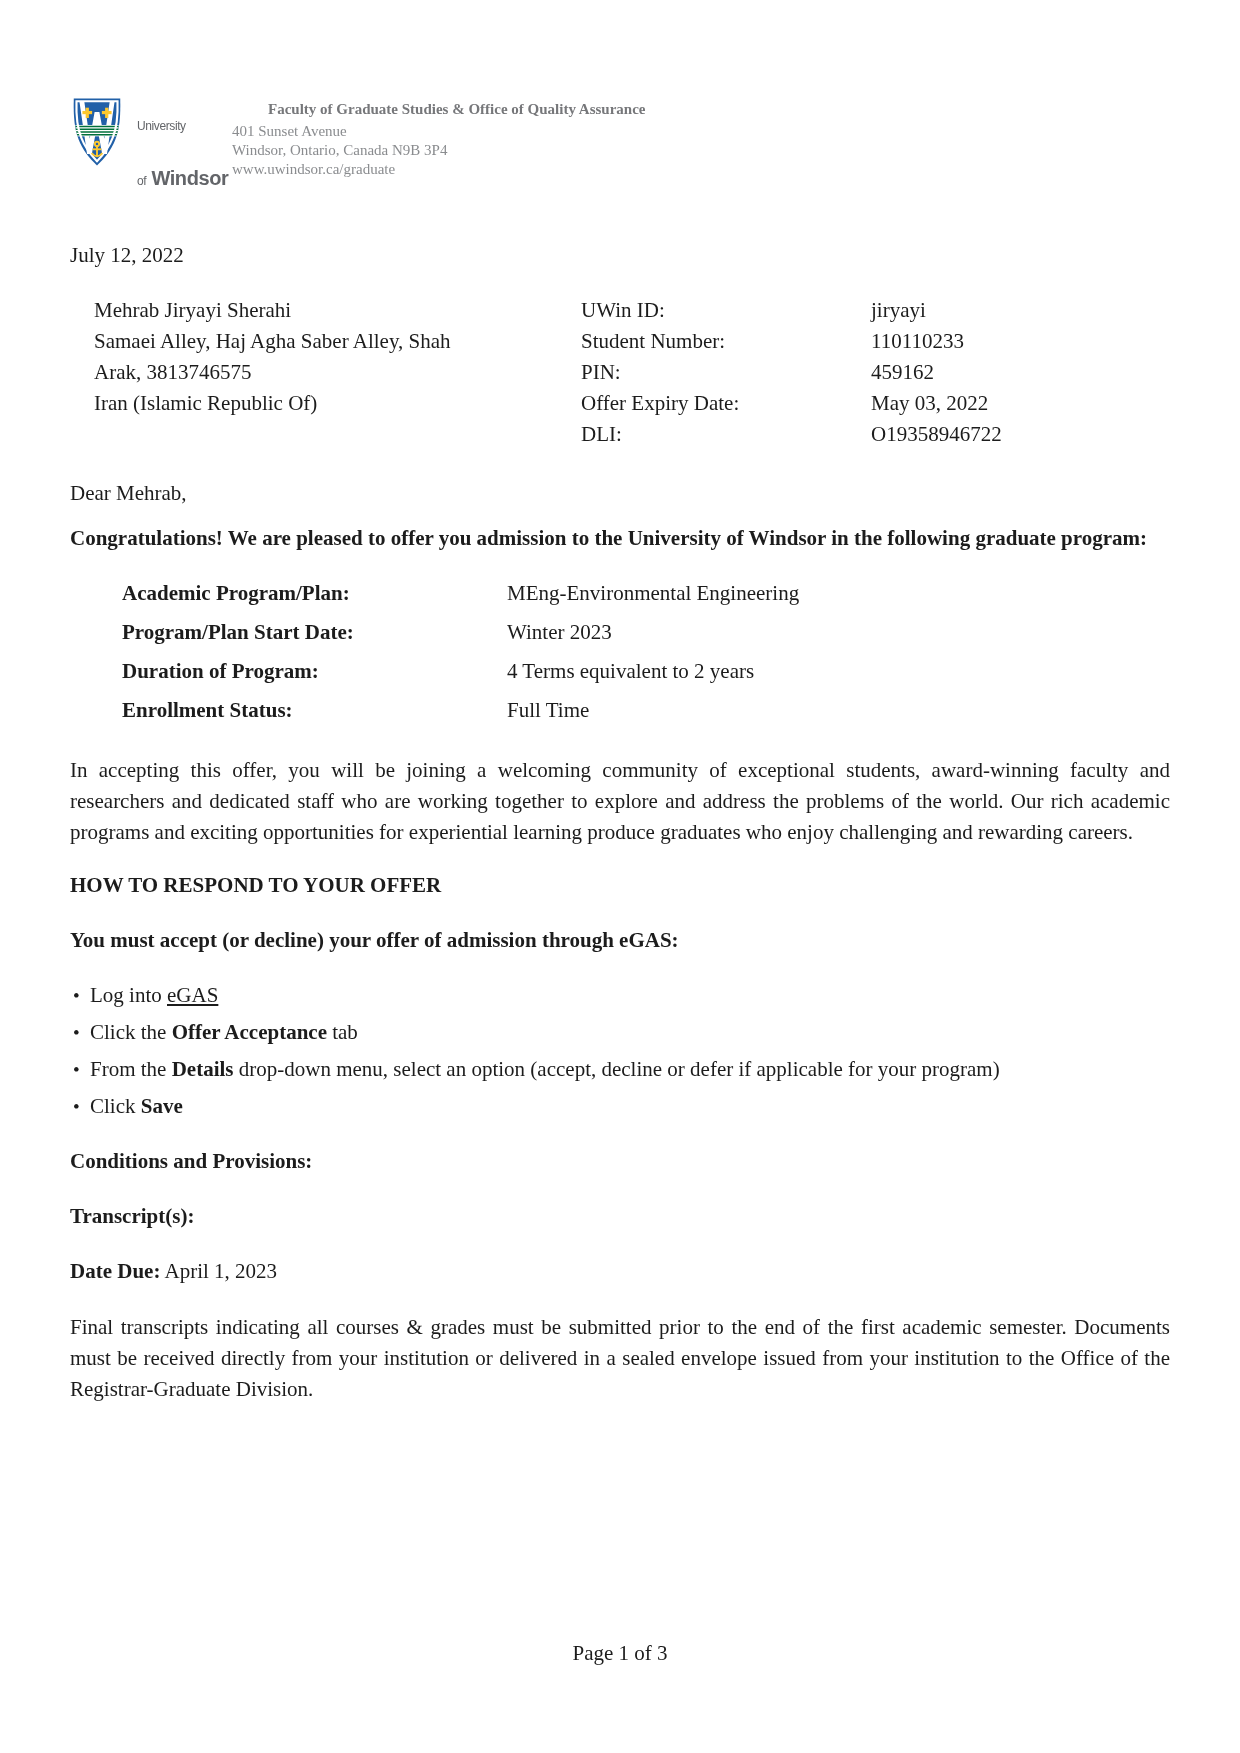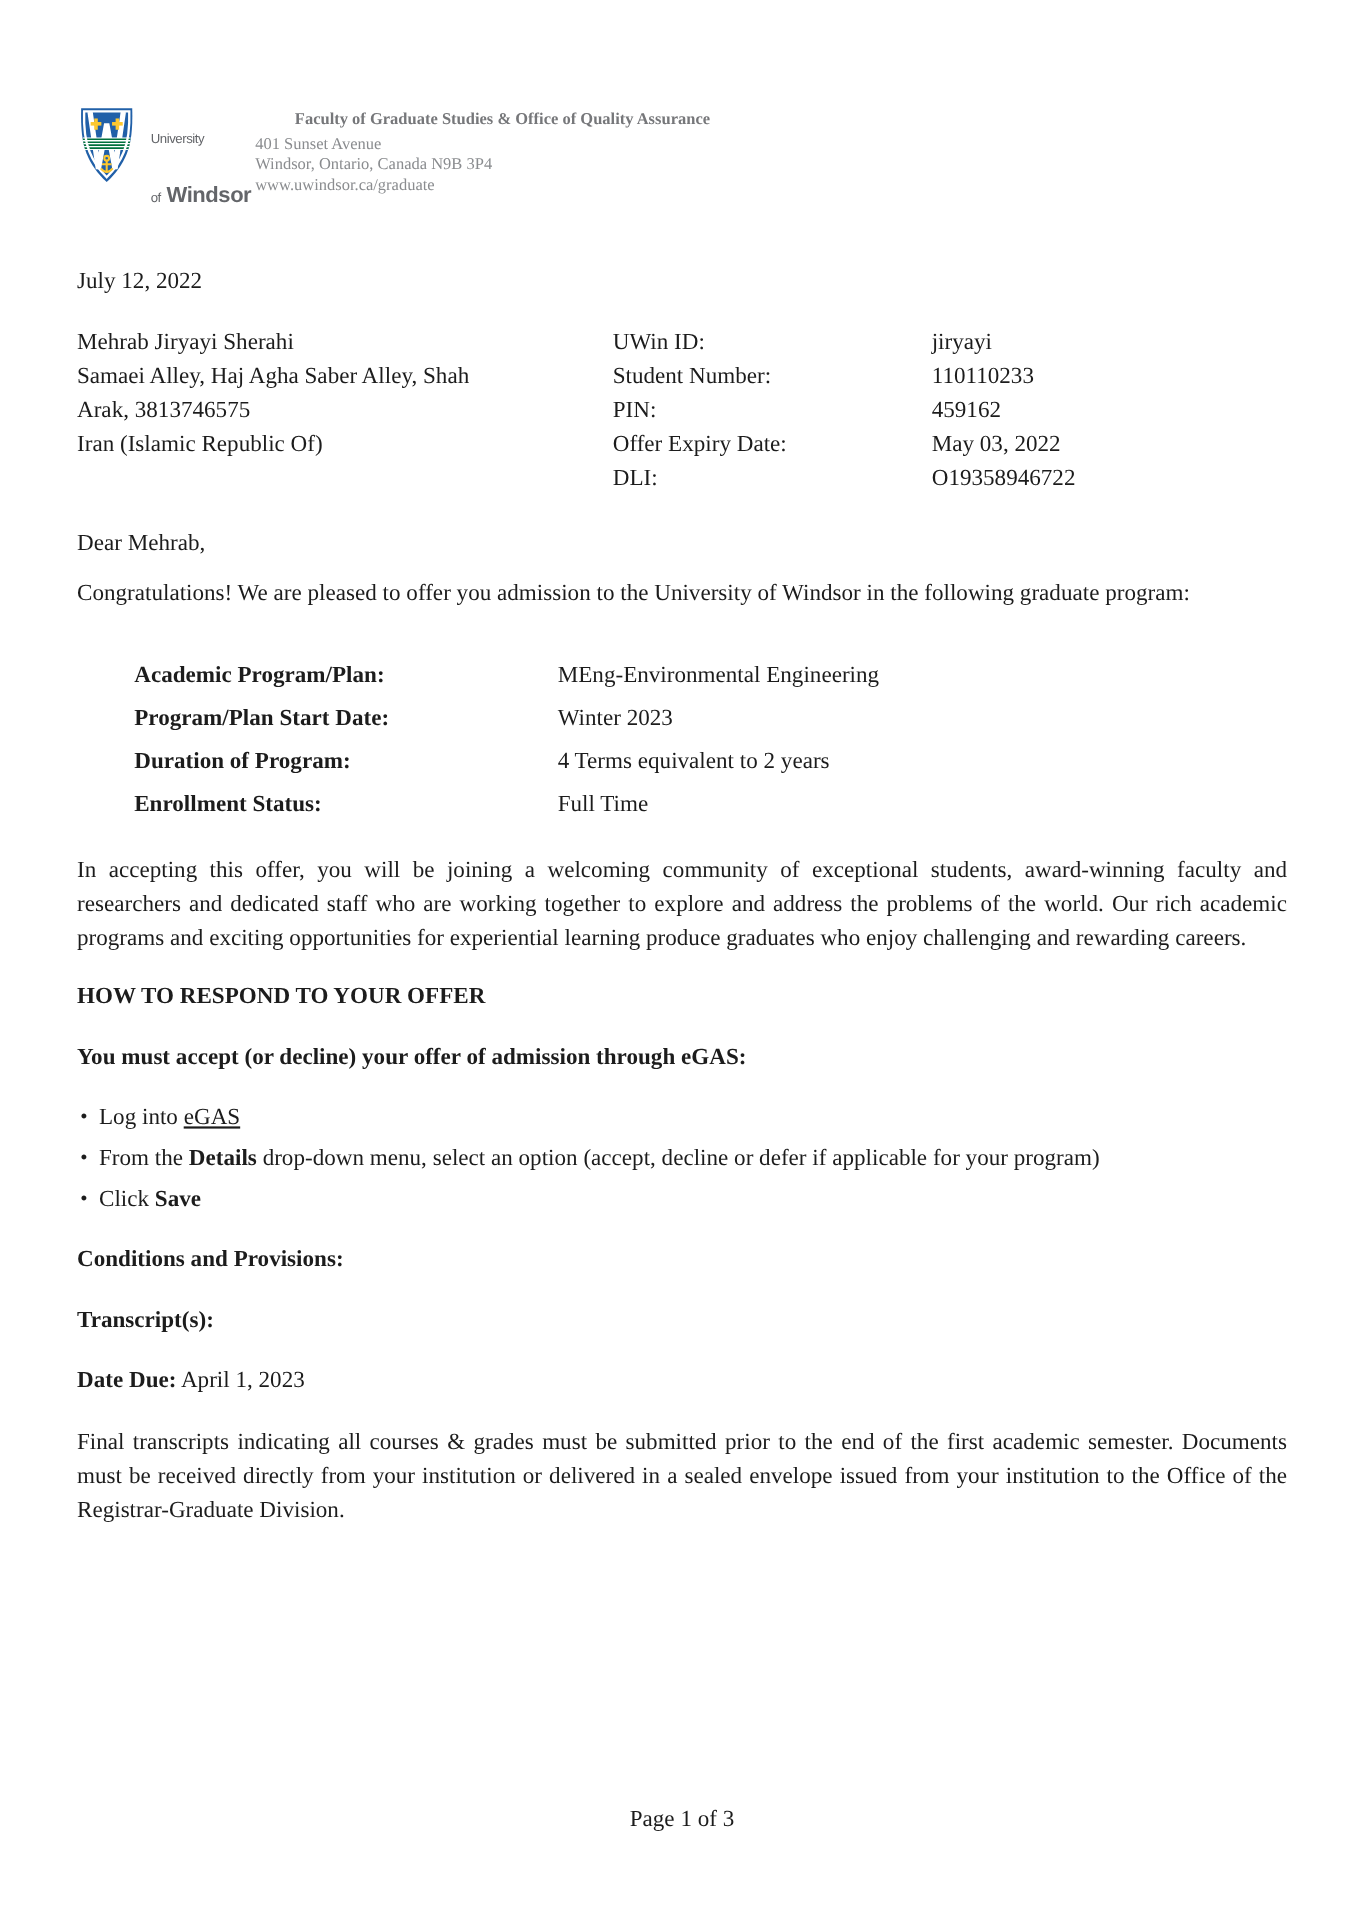--- a/index.html
+++ b/index.html
@@ -36,28 +36,28 @@
     padding-top: 4px;
     font-size: 15px;
     line-height: 19px;
     color: #8a8c8f;
   }
   .dept-name { font-weight: bold; color: #76777a; margin-bottom: 3px; margin-left: 36px; }
 
   
   .date-line { margin-bottom: 24px; }
   .columns { display: flex; margin-bottom: 28px; }
-  .recipient { width: 487px; }
+  .recipient { width: 487px; margin-left: 24px; }
   .info-table { flex: 1; }
   .info-label { display: inline-block; width: 290px; }
 
   .greeting { margin-bottom: 14px; }
   .para { margin-bottom: 0; }
   .justify { text-align: justify; }
-  .intro { margin-bottom: 40px; }
+  .intro { margin-bottom: 20px; font-weight: bold; }
 
   
   .program-table { margin: 0 0 25px 52px; line-height: 39px; }
   .program-label { display: inline-block; width: 385px; font-weight: bold; }
 
   .accepting { margin-bottom: 22px; }
   .bold-line { font-weight: bold; }
   .respond-heading { margin-bottom: 24px; }
   .respond-instruction { margin-bottom: 24px; }
 
@@ -159,20 +159,21 @@
   </div>
 
   <p class="para justify accepting">In accepting this offer, you will be joining a welcoming community of exceptional students, award-winning faculty and researchers and dedicated staff who are working together to explore and address the problems of the world. Our rich academic programs and exciting opportunities for experiential learning produce graduates who enjoy challenging and rewarding careers.</p>
 
   <p class="bold-line respond-heading">HOW TO RESPOND TO YOUR OFFER</p>
 
   <p class="bold-line respond-instruction">You must accept (or decline) your offer of admission through eGAS:</p>
 
   <ul class="bullets">
     <li><span>Log into </span><span class="link">eGAS</span></li>
+    <li><span>Click the </span><b>Offer Acceptance</b><span> tab</span></li>
     <li class="justify"><span>From the </span><b>Details</b><span> drop-down menu, select an option (accept, decline or defer if applicable for your program)</span></li>
     <li><span>Click </span><b>Save</b></li>
   </ul>
 
   <p class="bold-line conditions-heading">Conditions and Provisions:</p>
 
   <p class="bold-line transcripts-heading">Transcript(s):</p>
 
 
   <p class="para date-due"><b>Date Due:</b> <span>April 1, 2023</span></p>

